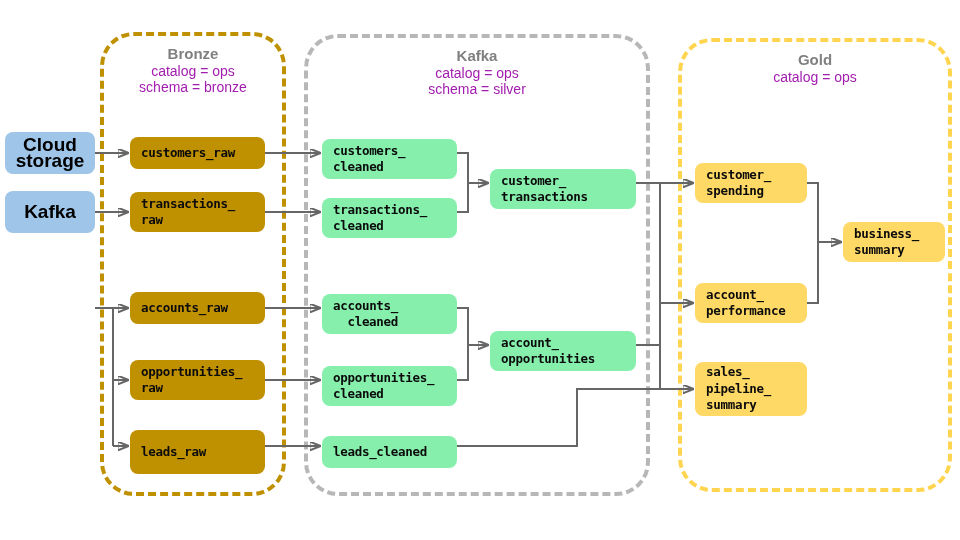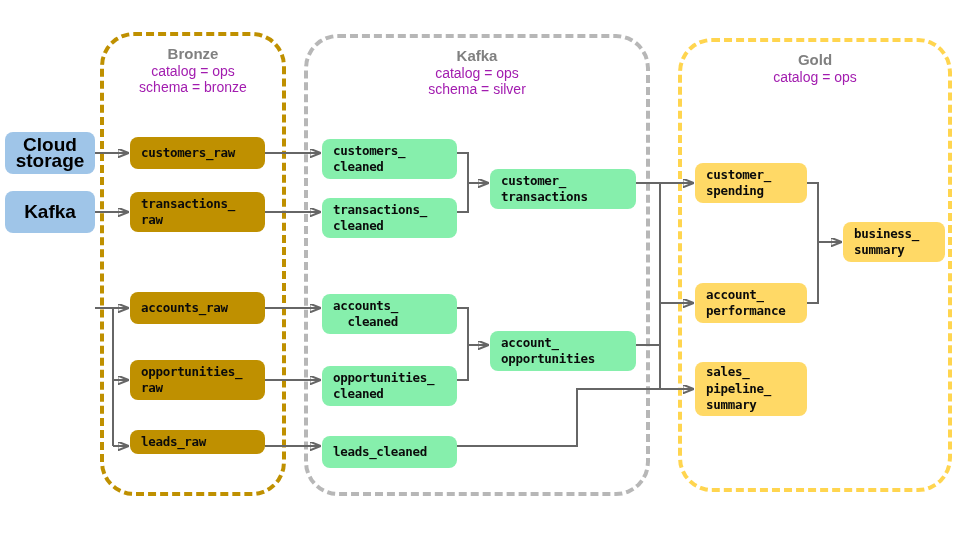--- a/index.html
+++ b/index.html
@@ -112,21 +112,21 @@
     <span class="node-label">transactions_
 raw</span>
   </div>
   <div class="node tbl bz" style="left:130px;top:292px;width:135px;height:32px;">
     <span class="node-label">accounts_raw</span>
   </div>
   <div class="node tbl bz" style="left:130px;top:360px;width:135px;height:40px;">
     <span class="node-label">opportunities_
 raw</span>
   </div>
-  <div class="node tbl bz" style="left:130px;top:430px;width:135px;height:24px;">
+  <div class="node tbl bz" style="left:130px;top:430px;width:135px;height:44px;">
     <span class="node-label">leads_raw</span>
   </div>
 
   <div class="node tbl sv" style="left:322px;top:133px;width:135px;height:40px;">
     <span class="node-label">customers_
 cleaned</span>
   </div>
   <div class="node tbl sv" style="left:322px;top:192px;width:135px;height:40px;">
     <span class="node-label">transactions_
 cleaned</span>

